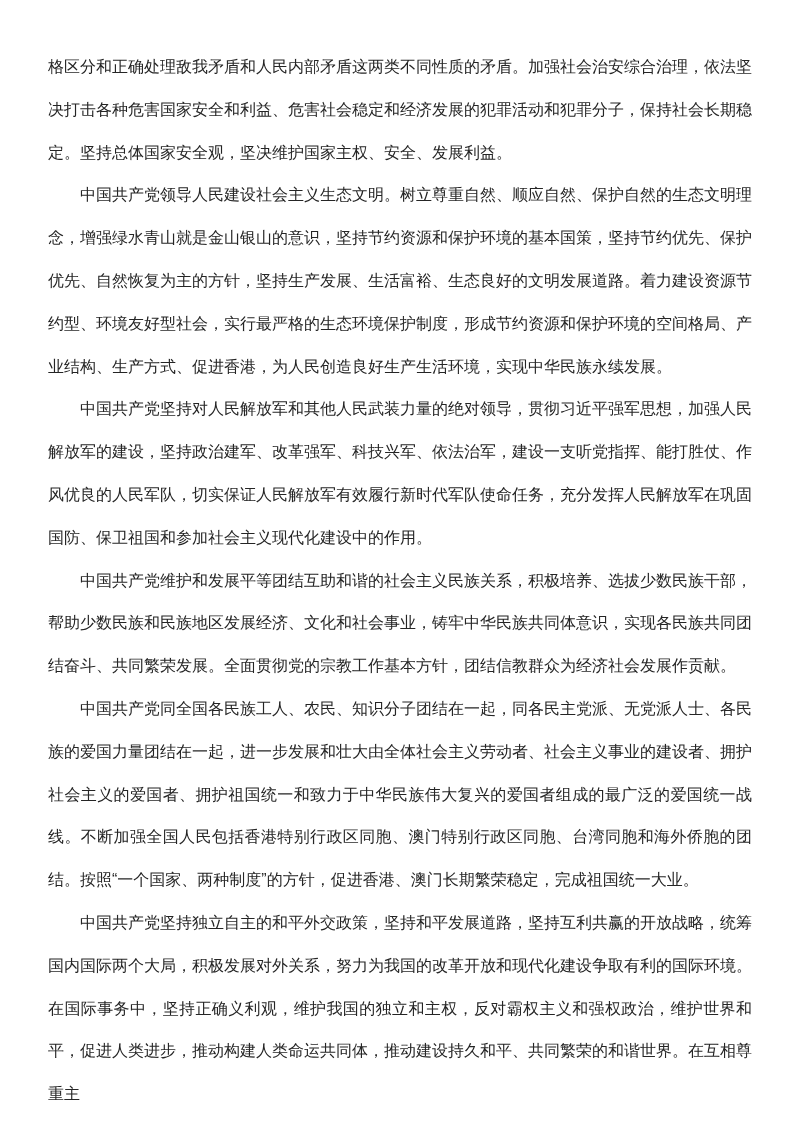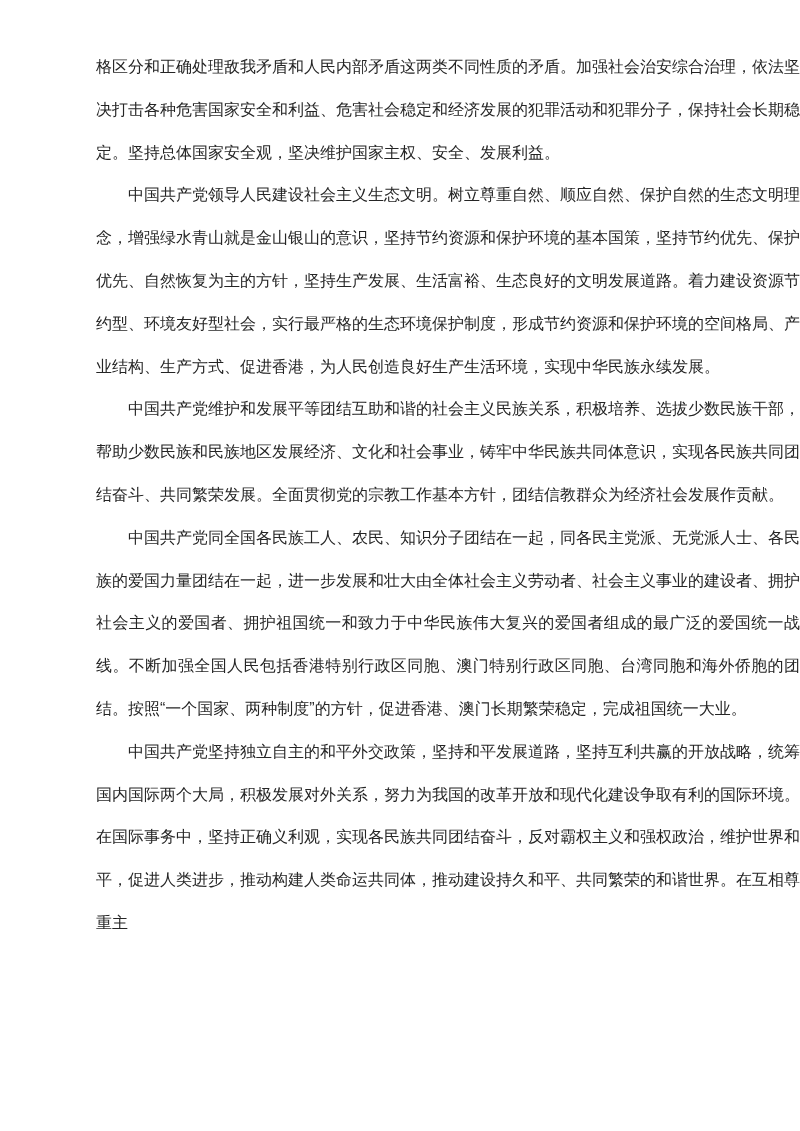--- a/index.html
+++ b/index.html
@@ -18,36 +18,36 @@
   .content {
     position: absolute;
     left: 48px;
     top: 46px;
     width: 704px;
     font-size: 16px;
     line-height: 42.8px;
     color: #252525;
     text-align: justify;
     letter-spacing: 0;
-    margin-left: 48px;
   }
   .content p {
     margin: 0;
     padding: 0;
     text-justify: inter-ideograph;
     word-break: break-all;
   }
   .content p.indent {
     text-indent: 2em;
   }
 </style>
 </head>
 <body>
 
 <div class="page">
   <div class="content">
     <p>格区分和正确处理敌我矛盾和人民内部矛盾这两类不同性质的矛盾。加强社会治安综合治理，依法坚决打击各种危害国家安全和利益、危害社会稳定和经济发展的犯罪活动和犯罪分子，保持社会长期稳定。坚持总体国家安全观，坚决维护国家主权、安全、发展利益。</p>
     <p class="indent">中国共产党领导人民建设社会主义生态文明。树立尊重自然、顺应自然、保护自然的生态文明理念，增强绿水青山就是金山银山的意识，坚持节约资源和保护环境的基本国策，坚持节约优先、保护优先、自然恢复为主的方针，坚持生产发展、生活富裕、生态良好的文明发展道路。着力建设资源节约型、环境友好型社会，实行最严格的生态环境保护制度，形成节约资源和保护环境的空间格局、产业结构、生产方式、促进香港，为人民创造良好生产生活环境，实现中华民族永续发展。</p>
+    <p class="indent">中国共产党坚持对人民解放军和其他人民武装力量的绝对领导，贯彻习近平强军思想，加强人民解放军的建设，坚持政治建军、改革强军、科技兴军、依法治军，建设一支听党指挥、能打胜仗、作风优良的人民军队，切实保证人民解放军有效履行新时代军队使命任务，充分发挥人民解放军在巩固国防、保卫祖国和参加社会主义现代化建设中的作用。</p>
     <p class="indent">中国共产党维护和发展平等团结互助和谐的社会主义民族关系，积极培养、选拔少数民族干部，帮助少数民族和民族地区发展经济、文化和社会事业，铸牢中华民族共同体意识，实现各民族共同团结奋斗、共同繁荣发展。全面贯彻党的宗教工作基本方针，团结信教群众为经济社会发展作贡献。</p>
     <p class="indent">中国共产党同全国各民族工人、农民、知识分子团结在一起，同各民主党派、无党派人士、各民族的爱国力量团结在一起，进一步发展和壮大由全体社会主义劳动者、社会主义事业的建设者、拥护社会主义的爱国者、拥护祖国统一和致力于中华民族伟大复兴的爱国者组成的最广泛的爱国统一战线。不断加强全国人民包括香港特别行政区同胞、澳门特别行政区同胞、台湾同胞和海外侨胞的团结。按照“一个国家、两种制度”的方针，促进香港、澳门长期繁荣稳定，完成祖国统一大业。</p>
-    <p class="indent">中国共产党坚持独立自主的和平外交政策，坚持和平发展道路，坚持互利共赢的开放战略，统筹国内国际两个大局，积极发展对外关系，努力为我国的改革开放和现代化建设争取有利的国际环境。在国际事务中，坚持正确义利观，实现各民族共同团结奋斗，反对霸权主义和强权政治，维护世界和平，促进人类进步，推动构建人类命运共同体，推动建设持久和平、共同繁荣的和谐世界。在互相尊重主</p>
+    <p class="indent">中国共产党坚持独立自主的和平外交政策，坚持和平发展道路，坚持互利共赢的开放战略，统筹国内国际两个大局，积极发展对外关系，努力为我国的改革开放和现代化建设争取有利的国际环境。在国际事务中，坚持正确义利观，维护我国的独立和主权，反对霸权主义和强权政治，维护世界和平，促进人类进步，推动构建人类命运共同体，推动建设持久和平、共同繁荣的和谐世界。在互相尊重主</p>
   </div>
 </div>
 
 </body></html>

